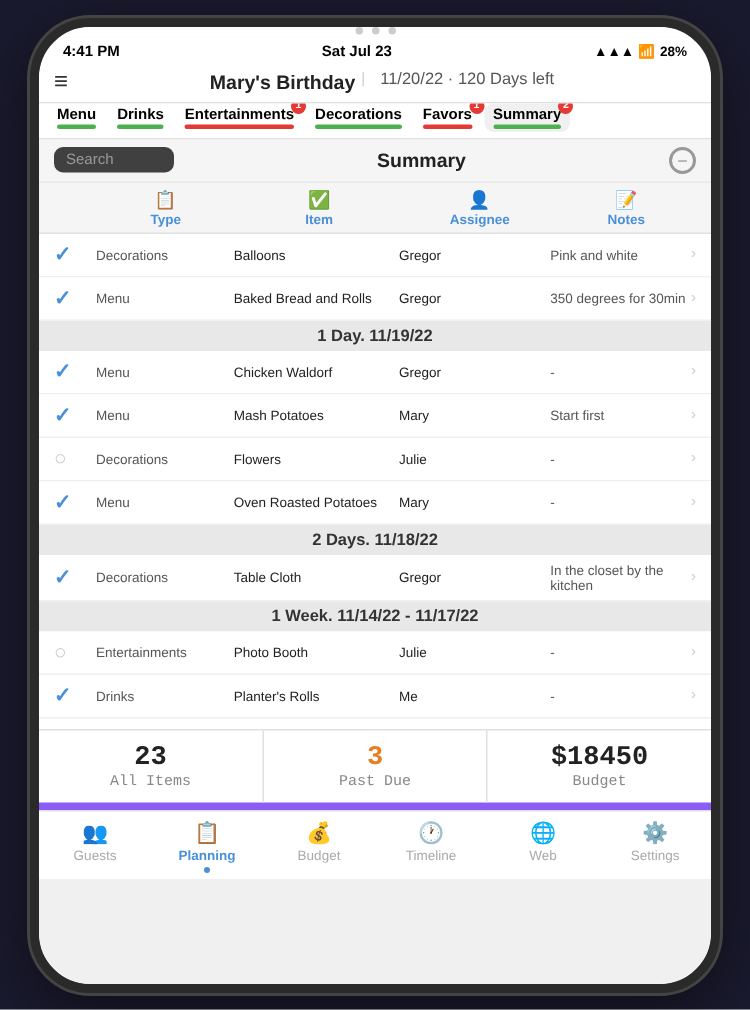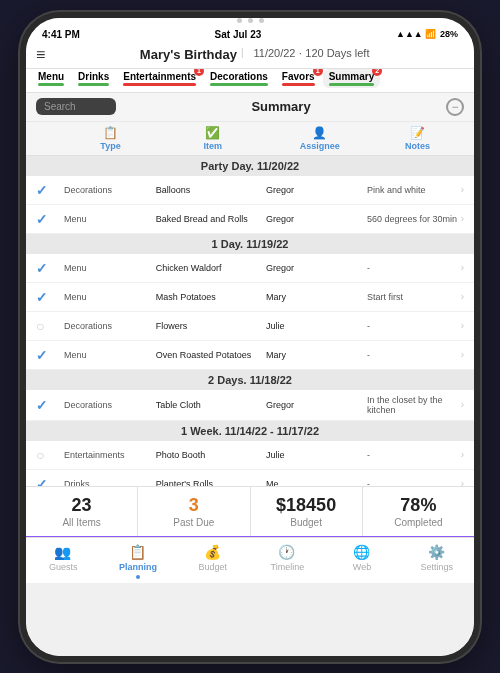--- a/index.html
+++ b/index.html
@@ -197,21 +197,22 @@
     .cell-type { flex: 1; font-size: 9px; color: #555; }
     .cell-item { flex: 1.2; font-size: 9px; color: #222; font-weight: 500; }
     .cell-assignee { flex: 1.1; font-size: 9px; color: #222; }
     .cell-notes { flex: 1; font-size: 9px; color: #555; }
     .cell-chevron { font-size: 10px; color: #ccc; margin-left: 2px; }
     
     .stats-bar {
       background: #fff;
       display: flex;
       border-top: 1px solid #e0e0e0;
-      border-bottom: 1px solid #8b5cf6;
+      border-bottom: 5px solid #8b5cf6;
+      font-family: Liberation Mono, monospace;
     }
     .stat-cell {
       flex: 1;
       text-align: center;
       padding: 8px 4px;
       border-right: 1px solid #e0e0e0;
     }
     .stat-cell:last-child { border-right: none; }
     .stat-number {
       font-size: 18px;
@@ -334,35 +335,34 @@
         <span>Assignee</span>
       </div>
       <div class="col-notes col-header-cell">
         <span class="col-icon">📝</span>
         <span>Notes</span>
       </div>
     </div>
 
     <div class="table-scroll">
 
-      <div class="section-header">Party Day. 11/20/22</div>
       <div class="table-row">
         <div class="check-cell"><span class="checkmark">✓</span></div>
         <div class="cell-type">Decorations</div>
         <div class="cell-item">Balloons</div>
         <div class="cell-assignee">Gregor</div>
         <div class="cell-notes">Pink and white</div>
         <span class="cell-chevron">›</span>
       </div>
       <div class="table-row">
         <div class="check-cell"><span class="checkmark">✓</span></div>
         <div class="cell-type">Menu</div>
         <div class="cell-item">Baked Bread and Rolls</div>
         <div class="cell-assignee">Gregor</div>
-        <div class="cell-notes">560 degrees for 30min</div>
+        <div class="cell-notes">350 degrees for 30min</div>
         <span class="cell-chevron">›</span>
       </div>
 
       <div class="section-header">1 Day. 11/19/22</div>
       <div class="table-row">
         <div class="check-cell"><span class="checkmark">✓</span></div>
         <div class="cell-type">Menu</div>
         <div class="cell-item">Chicken Waldorf</div>
         <div class="cell-assignee">Gregor</div>
         <div class="cell-notes">-</div>
@@ -428,24 +428,20 @@
         <div class="stat-label">All Items</div>
       </div>
       <div class="stat-cell">
         <div class="stat-number orange">3</div>
         <div class="stat-label">Past Due</div>
       </div>
       <div class="stat-cell">
         <div class="stat-number">$18450</div>
         <div class="stat-label">Budget</div>
       </div>
-      <div class="stat-cell">
-        <div class="stat-number">78%</div>
-        <div class="stat-label">Completed</div>
-      </div>
     </div>
 
     <div class="bottom-nav">
       <div class="nav-item">
         <span class="nav-icon">👥</span>
         <span class="nav-label">Guests</span>
       </div>
       <div class="nav-item">
         <span class="nav-icon active">📋</span>
         <span class="nav-label active">Planning</span>

